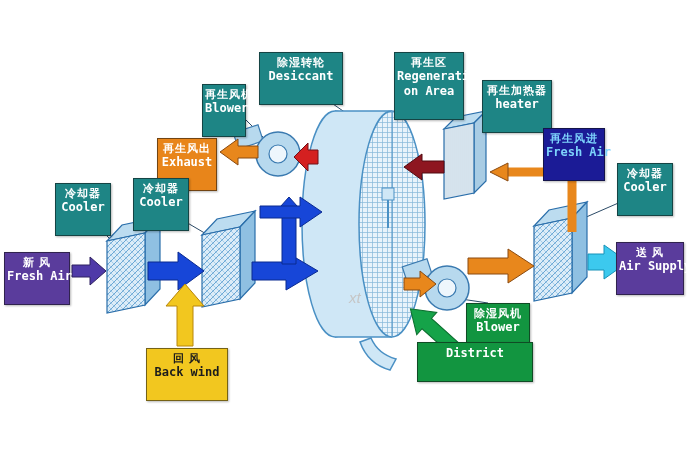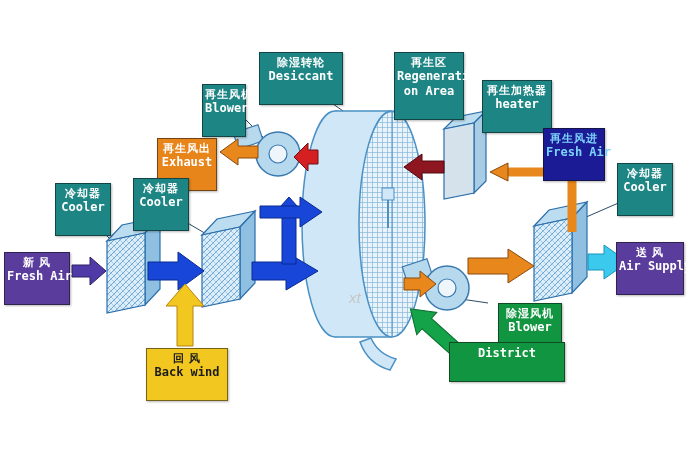--- a/index.html
+++ b/index.html
@@ -10,21 +10,21 @@
   .watermark { position:absolute; left:349px; top:289px; color:#c6c6c6; font-size:15px; z-index:2; font-style:italic; }
   .lbl { position:absolute; z-index:5; text-align:center; padding:3px 2px 20px 2px;
          border:1px solid rgba(15,15,15,.55); box-shadow:1px 1px 2px rgba(0,0,0,.28); line-height:1.22; }
   .lbl .zh { font-size:11px; font-weight:bold; letter-spacing:1px; white-space:nowrap; }
   .lbl .en { font-size:12px; font-weight:bold; font-family:"DejaVu Sans Mono", monospace; white-space:nowrap;text-align:center; }
   .teal   { background:var(--teal-box,#1e8585); color:#fff; }
   .orange { background:var(--orange-box,#e8851a); color:#fff; }
   .navy   { background:var(--navy-box,#1b1b96); color:#7dd3fc; }
   .purple { background:var(--purple-box,#5a3c9c); color:#fff; }
   .yellow { background:var(--yellow-box,#f2c71f); color:#1c1c1c; }
-  .green  { background:var(--green-box,#129540); color:#fff;margin-left:32px; }
+  .green  { background:var(--green-box,#129540); color:#fff; }
 </style>
 </head>
 <body>
 
 <div id="stage">
 
   <svg class="diagram" width="700" height="451" viewBox="0 0 700 451">
     <defs>
       <pattern id="mesh" width="5" height="5" patternUnits="userSpaceOnUse">
         <rect width="5" height="5" fill="#e8f3fb"></rect>

